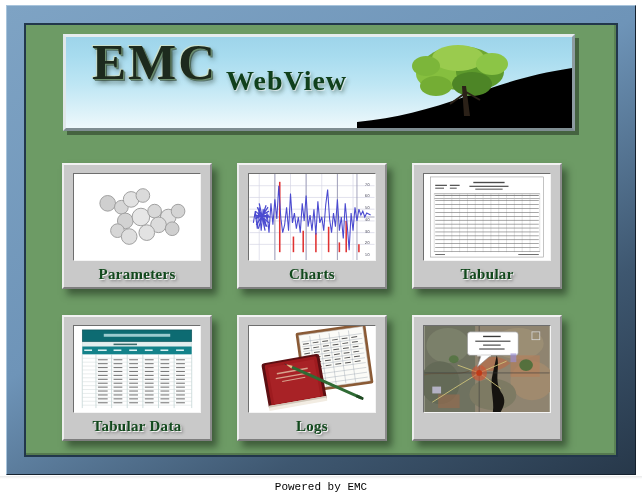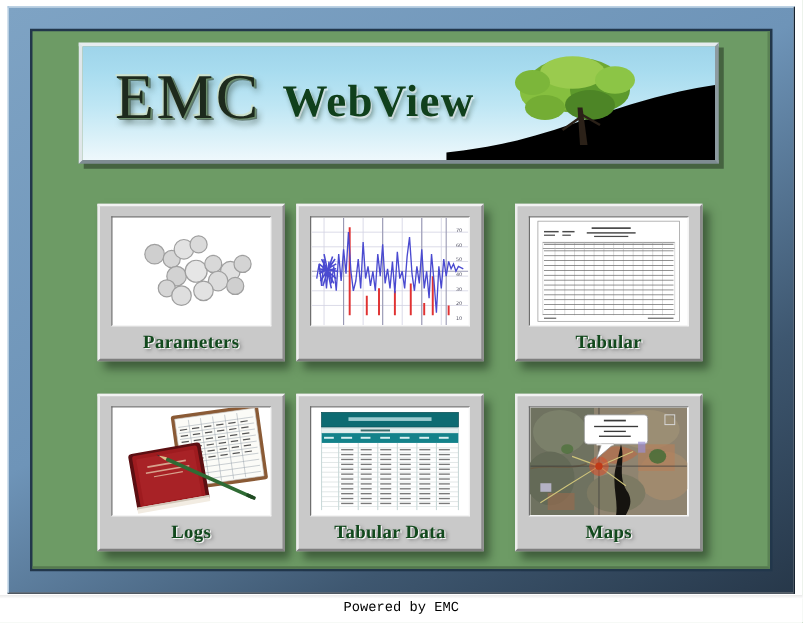--- a/index.html
+++ b/index.html
@@ -48,35 +48,35 @@
     position:absolute;left:0;top:0;width:512px;height:97px;
     box-sizing:border-box;
     border-top:3px solid #e6ecef;
     border-left:3px solid #e0e7ea;
     border-right:3px solid #8d9ba0;
     border-bottom:3px solid #7f8d92;
     background:linear-gradient(180deg,#9ed4ea 0%,#a8dcef 22%,#bee6f4 52%,#d8f0f8 78%,#eef8fc 100%);
     overflow:hidden;
   }
   .banner-title{
-    position:absolute;left:26px;top:16px;
+    position:absolute;left:26px;top:0;
     font-family:"Liberation Serif","DejaVu Serif",serif;
-    font-size:51px;line-height:51px;font-weight:400;
+    font-size:51px;line-height:51px;font-weight:700;
     color:#1d2a1d;
     letter-spacing:2px;
     text-shadow:
       1px 1px 0 #6d8f6d,
       2px 2px 0 rgba(40,60,40,0.55),
       3px 4px 5px rgba(30,45,30,0.55),
       -1px -1px 0 #cfe4cf;
   }
   .banner-sub{
     position:absolute;left:160px;top:26px;
     font-family:"Liberation Serif","DejaVu Serif",serif;
-    font-size:36px;line-height:36px;font-weight:700;
+    font-size:28px;line-height:36px;font-weight:700;
     color:#10401c;
     letter-spacing:1px;
     text-shadow:1px 1px 0 rgba(255,255,255,0.55), 2px 3px 4px rgba(20,45,20,0.45);
   }
   .hill{
     position:absolute;right:0;bottom:0;width:215px;height:60px;
   }
   .tree{
     position:absolute;right:56px;bottom:12px;width:110px;height:74px;
   }
@@ -89,21 +89,21 @@
     position:absolute;width:150px;height:126px;
     box-sizing:border-box;
     background:#c9c9c9;
     border-top:2px solid #f2f2f2;
     border-left:2px solid #ededed;
     border-right:2px solid #8c8c8c;
     border-bottom:2px solid #7e7e7e;
     box-shadow:5px 6px 7px rgba(15,30,15,0.5);
     cursor:pointer;
   }
-  .tile:nth-child(1),.tile:nth-child(4){left:16px;}
+  .tile:nth-child(1),.tile:nth-child(4){left:0;}
   .tile:nth-child(2),.tile:nth-child(5){left:175px;}
   .tile:nth-child(3),.tile:nth-child(6){left:350px;}
   .tile:nth-child(1),.tile:nth-child(2),.tile:nth-child(3){top:0;}
   .tile:nth-child(4),.tile:nth-child(5),.tile:nth-child(6){top:152px;}
 
   .thumb{
     position:absolute;left:9px;top:8px;width:128px;height:88px;
     box-sizing:border-box;
     background:#ffffff;
     border-top:1px solid #6e6e6e;
@@ -248,20 +248,21 @@
               <text x="118" y="12">70</text>
               <text x="118" y="24">60</text>
               <text x="118" y="36">50</text>
               <text x="118" y="48">40</text>
               <text x="118" y="60">30</text>
               <text x="118" y="72">20</text>
               <text x="118" y="84">10</text>
             </g>
           </svg>
         </div>
+        <div class="tile-label">Charts</div>
       </div>
 
       <div class="tile">
         <div class="thumb">
           <svg viewBox="0 0 128 88">
             <rect x="0" y="0" width="128" height="88" fill="#ffffff"></rect>
             <rect x="6" y="3" width="116" height="82" fill="#ffffff" stroke="#9a9a9a" stroke-width="0.6"></rect>
             <g fill="#4a4a4a">
               <rect x="50" y="8" width="32" height="1.4"></rect>
               <rect x="46" y="12" width="40" height="1.2"></rect>
@@ -295,94 +296,20 @@
               <rect x="11" y="75" width="106" height="0.6"></rect>
             </g>
             <rect x="10" y="79" width="108" height="0.6" fill="#777"></rect>
             <g fill="#5a5a5a">
               <rect x="11" y="82" width="10" height="0.9"></rect>
               <rect x="96" y="82" width="21" height="0.9"></rect>
             </g>
           </svg>
         </div>
         <div class="tile-label">Tabular</div>
-      </div>
-
-      <div class="tile">
-        <div class="thumb">
-          <svg viewBox="0 0 128 88">
-            <rect x="0" y="0" width="128" height="88" fill="#ffffff"></rect>
-            <g transform="rotate(-8 86 40)">
-              <rect x="52" y="2" width="72" height="62" fill="#8a5a35" rx="2"></rect>
-              <rect x="55" y="5" width="66" height="56" fill="#fbfbf7" stroke="#ccc" stroke-width="0.5"></rect>
-              <g stroke="#9aa3ae" stroke-width="0.4">
-                <path d="M57 12 H119 M57 17 H119 M57 22 H119 M57 27 H119 M57 32 H119
-                         M57 37 H119 M57 42 H119 M57 47 H119 M57 52 H119 M57 57 H119"></path>
-                <path d="M66 7 V60 M76 7 V60 M86 7 V60 M96 7 V60 M106 7 V60"></path>
-              </g>
-              <g fill="#555">
-                <rect x="58" y="14" width="6" height="1"></rect>
-                  <rect x="68" y="14" width="6" height="1"></rect>
-                <rect x="78" y="14" width="6" height="1"></rect>
-                  <rect x="88" y="14" width="6" height="1"></rect>
-                <rect x="98" y="14" width="6" height="1"></rect>
-                  <rect x="108" y="14" width="6" height="1"></rect>
-                <rect x="58" y="19" width="6" height="1"></rect>
-                  <rect x="68" y="19" width="6" height="1"></rect>
-                <rect x="78" y="19" width="6" height="1"></rect>
-                  <rect x="88" y="19" width="6" height="1"></rect>
-                <rect x="98" y="19" width="6" height="1"></rect>
-                  <rect x="108" y="19" width="6" height="1"></rect>
-                <rect x="58" y="24" width="6" height="1"></rect>
-                  <rect x="68" y="24" width="6" height="1"></rect>
-                <rect x="78" y="24" width="6" height="1"></rect>
-                  <rect x="88" y="24" width="6" height="1"></rect>
-                <rect x="98" y="24" width="6" height="1"></rect>
-                  <rect x="108" y="24" width="6" height="1"></rect>
-                <rect x="58" y="29" width="6" height="1"></rect>
-                  <rect x="68" y="29" width="6" height="1"></rect>
-                <rect x="78" y="29" width="6" height="1"></rect>
-                  <rect x="88" y="29" width="6" height="1"></rect>
-                <rect x="98" y="29" width="6" height="1"></rect>
-                  <rect x="108" y="29" width="6" height="1"></rect>
-                <rect x="58" y="34" width="6" height="1"></rect>
-                  <rect x="68" y="34" width="6" height="1"></rect>
-                <rect x="78" y="34" width="6" height="1"></rect>
-                  <rect x="88" y="34" width="6" height="1"></rect>
-                <rect x="98" y="34" width="6" height="1"></rect>
-                  <rect x="108" y="34" width="6" height="1"></rect>
-                <rect x="58" y="39" width="6" height="1"></rect>
-                  <rect x="68" y="39" width="6" height="1"></rect>
-                <rect x="78" y="39" width="6" height="1"></rect>
-                  <rect x="88" y="39" width="6" height="1"></rect>
-                <rect x="98" y="39" width="6" height="1"></rect>
-                  <rect x="108" y="39" width="6" height="1"></rect>
-              </g>
-            </g>
-            <g transform="rotate(-10 52 58)">
-              <rect x="16" y="32" width="60" height="48" fill="#5c0f12" rx="3"></rect>
-              <rect x="19" y="34" width="54" height="44" fill="#9e1b1f" rx="2"></rect>
-              <rect x="22" y="37" width="48" height="38" fill="#a82226" rx="1"></rect>
-              <g fill="#e0b9a0" opacity="0.85">
-                <rect x="30" y="44" width="32" height="1.6"></rect>
-                <rect x="28" y="49" width="36" height="1.2"></rect>
-                <rect x="34" y="53" width="24" height="1"></rect>
-              </g>
-              <rect x="16" y="76" width="60" height="5" fill="#f2ece2"></rect>
-              <rect x="16" y="76" width="60" height="1.6" fill="#cfc6b8"></rect>
-            </g>
-            <g transform="rotate(24 78 58)">
-              <rect x="40" y="56" width="78" height="3" fill="#2f6b34" rx="1.2"></rect>
-              <path d="M40 56 L33 57.5 L40 59 Z" fill="#d8c08a"></path>
-              <path d="M34 57 L31 57.5 L34 58 Z" fill="#333"></path>
-              <rect x="112" y="56" width="8" height="3" fill="#1f4a22" rx="1"></rect>
-            </g>
-          </svg>
-        </div>
-        <div class="tile-label">Logs</div>
       </div>
 
       <div class="tile">
         <div class="thumb">
           <svg viewBox="0 0 128 88">
             <rect x="0" y="0" width="128" height="88" fill="#ffffff"></rect>
             <rect x="8" y="4" width="112" height="12" fill="#0d6b72" stroke="#0a4f55" stroke-width="0.6"></rect>
             <rect x="30" y="8" width="68" height="3" fill="#bfe4e6" opacity="0.8"></rect>
             <rect x="8" y="17" width="112" height="4" fill="#e4efef" stroke="#bcd3d3" stroke-width="0.4"></rect>
             <rect x="40" y="18" width="24" height="1.6" fill="#3b6b6b"></rect>
@@ -478,20 +405,94 @@
                 <rect x="104" y="78" width="9" height="1.1"></rect>
             </g>
           </svg>
         </div>
         <div class="tile-label">Tabular Data</div>
       </div>
 
       <div class="tile">
         <div class="thumb">
           <svg viewBox="0 0 128 88">
+            <rect x="0" y="0" width="128" height="88" fill="#ffffff"></rect>
+            <g transform="rotate(-8 86 40)">
+              <rect x="52" y="2" width="72" height="62" fill="#8a5a35" rx="2"></rect>
+              <rect x="55" y="5" width="66" height="56" fill="#fbfbf7" stroke="#ccc" stroke-width="0.5"></rect>
+              <g stroke="#9aa3ae" stroke-width="0.4">
+                <path d="M57 12 H119 M57 17 H119 M57 22 H119 M57 27 H119 M57 32 H119
+                         M57 37 H119 M57 42 H119 M57 47 H119 M57 52 H119 M57 57 H119"></path>
+                <path d="M66 7 V60 M76 7 V60 M86 7 V60 M96 7 V60 M106 7 V60"></path>
+              </g>
+              <g fill="#555">
+                <rect x="58" y="14" width="6" height="1"></rect>
+                  <rect x="68" y="14" width="6" height="1"></rect>
+                <rect x="78" y="14" width="6" height="1"></rect>
+                  <rect x="88" y="14" width="6" height="1"></rect>
+                <rect x="98" y="14" width="6" height="1"></rect>
+                  <rect x="108" y="14" width="6" height="1"></rect>
+                <rect x="58" y="19" width="6" height="1"></rect>
+                  <rect x="68" y="19" width="6" height="1"></rect>
+                <rect x="78" y="19" width="6" height="1"></rect>
+                  <rect x="88" y="19" width="6" height="1"></rect>
+                <rect x="98" y="19" width="6" height="1"></rect>
+                  <rect x="108" y="19" width="6" height="1"></rect>
+                <rect x="58" y="24" width="6" height="1"></rect>
+                  <rect x="68" y="24" width="6" height="1"></rect>
+                <rect x="78" y="24" width="6" height="1"></rect>
+                  <rect x="88" y="24" width="6" height="1"></rect>
+                <rect x="98" y="24" width="6" height="1"></rect>
+                  <rect x="108" y="24" width="6" height="1"></rect>
+                <rect x="58" y="29" width="6" height="1"></rect>
+                  <rect x="68" y="29" width="6" height="1"></rect>
+                <rect x="78" y="29" width="6" height="1"></rect>
+                  <rect x="88" y="29" width="6" height="1"></rect>
+                <rect x="98" y="29" width="6" height="1"></rect>
+                  <rect x="108" y="29" width="6" height="1"></rect>
+                <rect x="58" y="34" width="6" height="1"></rect>
+                  <rect x="68" y="34" width="6" height="1"></rect>
+                <rect x="78" y="34" width="6" height="1"></rect>
+                  <rect x="88" y="34" width="6" height="1"></rect>
+                <rect x="98" y="34" width="6" height="1"></rect>
+                  <rect x="108" y="34" width="6" height="1"></rect>
+                <rect x="58" y="39" width="6" height="1"></rect>
+                  <rect x="68" y="39" width="6" height="1"></rect>
+                <rect x="78" y="39" width="6" height="1"></rect>
+                  <rect x="88" y="39" width="6" height="1"></rect>
+                <rect x="98" y="39" width="6" height="1"></rect>
+                  <rect x="108" y="39" width="6" height="1"></rect>
+              </g>
+            </g>
+            <g transform="rotate(-10 52 58)">
+              <rect x="16" y="32" width="60" height="48" fill="#5c0f12" rx="3"></rect>
+              <rect x="19" y="34" width="54" height="44" fill="#9e1b1f" rx="2"></rect>
+              <rect x="22" y="37" width="48" height="38" fill="#a82226" rx="1"></rect>
+              <g fill="#e0b9a0" opacity="0.85">
+                <rect x="30" y="44" width="32" height="1.6"></rect>
+                <rect x="28" y="49" width="36" height="1.2"></rect>
+                <rect x="34" y="53" width="24" height="1"></rect>
+              </g>
+              <rect x="16" y="76" width="60" height="5" fill="#f2ece2"></rect>
+              <rect x="16" y="76" width="60" height="1.6" fill="#cfc6b8"></rect>
+            </g>
+            <g transform="rotate(24 78 58)">
+              <rect x="40" y="56" width="78" height="3" fill="#2f6b34" rx="1.2"></rect>
+              <path d="M40 56 L33 57.5 L40 59 Z" fill="#d8c08a"></path>
+              <path d="M34 57 L31 57.5 L34 58 Z" fill="#333"></path>
+              <rect x="112" y="56" width="8" height="3" fill="#1f4a22" rx="1"></rect>
+            </g>
+          </svg>
+        </div>
+        <div class="tile-label">Logs</div>
+      </div>
+
+      <div class="tile">
+        <div class="thumb">
+          <svg viewBox="0 0 128 88">
             <rect x="0" y="0" width="128" height="88" fill="#8a8a72"></rect>
             <g>
               <path d="M0 0 H52 V88 H0 Z" fill="#6f7260"></path>
               <path d="M52 0 H128 V88 H52 Z" fill="#8f8470"></path>
               <ellipse cx="24" cy="20" rx="22" ry="18" fill="#7b806a"></ellipse>
               <ellipse cx="16" cy="58" rx="20" ry="22" fill="#646a57"></ellipse>
               <ellipse cx="96" cy="18" rx="26" ry="16" fill="#9b8e74"></ellipse>
               <ellipse cx="110" cy="56" rx="22" ry="20" fill="#a08a6e"></ellipse>
               <ellipse cx="70" cy="70" rx="24" ry="16" fill="#7d7a63"></ellipse>
               <path d="M58 34 q18 -6 30 4 q-14 12 -30 6 Z" fill="#b0714f" opacity="0.8"></path>
@@ -522,21 +523,20 @@
                 <rect x="52" y="15" width="36" height="1.1"></rect>
                 <rect x="60" y="19" width="18" height="1.1"></rect>
                 <rect x="56" y="23" width="26" height="1.1"></rect>
               </g>
             </g>
             <rect x="110" y="6" width="8" height="8" fill="none" stroke="#d8d8d8" stroke-width="0.8"></rect>
             <rect x="8" y="62" width="9" height="7" fill="#c8c4e0" opacity="0.8"></rect>
             <rect x="88" y="28" width="6" height="9" fill="#9a8fd0" opacity="0.7"></rect>
           </svg>
         </div>
-        <div class="tile-label">Maps</div>
       </div>
 
     </div>
   </div>
 
   <div class="footer">
     <div class="footer-rule"></div>
     <span class="footer-text">Powered by EMC</span>
   </div>
 

